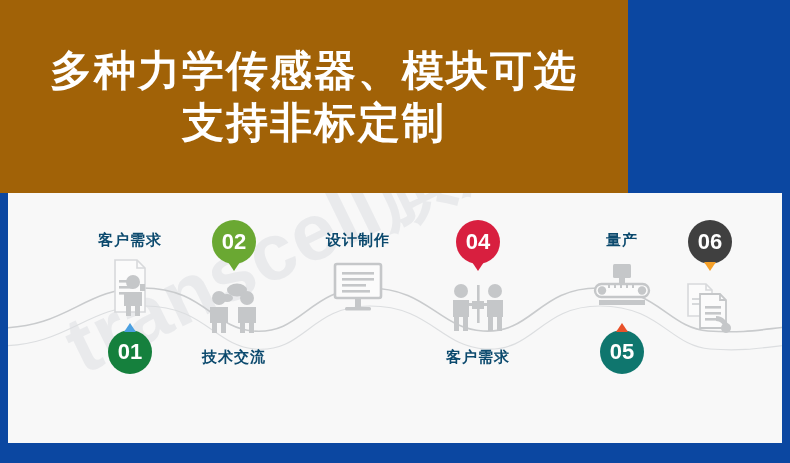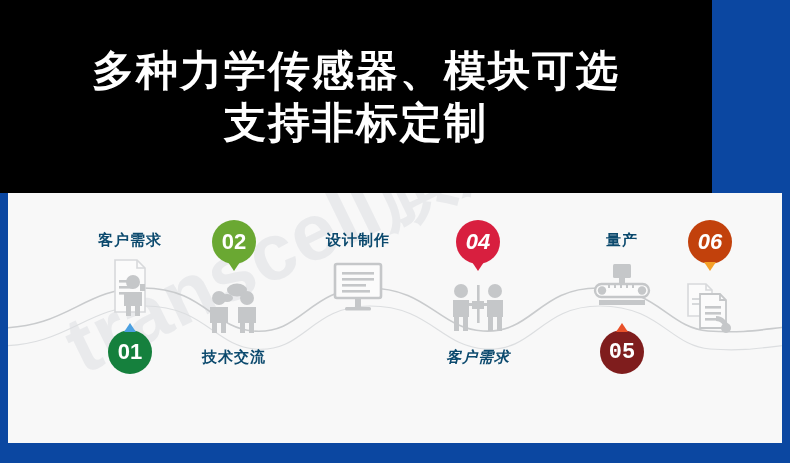--- a/index.html
+++ b/index.html
@@ -18,23 +18,23 @@
     width: 790px;
     height: 463px;
     background: #0b47a1;
   }
 
   
   .header {
     position: absolute;
     left: 0;
     top: 0;
-    width: 712px;
+    width: 628px;
     height: 193px;
-    background: #000000;
+    background: #a16207;
     display: flex;
     flex-direction: column;
     align-items: center;
     justify-content: center;
   }
   .title-line {
     color: #ffffff;
     font-weight: bold;
     letter-spacing: 2px;
     line-height: 1.22;
@@ -224,21 +224,21 @@
             <rect x="13" y="18" width="32" height="2.6" fill="#c5c7c9"></rect>
             <rect x="13" y="24" width="24" height="2.6" fill="#c5c7c9"></rect>
             <rect x="13" y="30" width="28" height="2.6" fill="#c5c7c9"></rect>
             <rect x="26" y="38" width="6" height="9" fill="#c5c7c9"></rect>
             <rect x="16" y="47" width="26" height="3.4" rx="1.5" fill="#c5c7c9"></rect>
           </svg>
         </div>
         <div class="spacer-12"></div>
       </div>
 
-      <div class="step top" style="left:412px; top:27px;font-style:italic;">
+      <div class="step top" style="left:412px; top:27px;">
         <div class="badge tail-down" style="background:#d81f3f;">
           <span class="tail" style="border-top-color:#d81f3f;"></span>
           <span>04</span>
         </div>
         <div class="spacer-12"></div>
         <div class="icon-box">
           <svg width="60" height="52" viewBox="0 0 60 52">
             <circle cx="13" cy="10" r="7" fill="#c5c7c9"></circle>
             <path d="M5 19 h16 v17 h-16 z" fill="#c5c7c9"></path>
             <rect x="6" y="36" width="5" height="14" fill="#c5c7c9"></rect>
@@ -270,28 +270,28 @@
             <circle cx="51" cy="28.5" r="4.2" fill="#c5c7c9"></circle>
             <rect x="17" y="22" width="2" height="4" fill="#c5c7c9"></rect>
             <rect x="23" y="22" width="2" height="4" fill="#c5c7c9"></rect>
             <rect x="29" y="22" width="2" height="4" fill="#c5c7c9"></rect>
             <rect x="35" y="22" width="2" height="4" fill="#c5c7c9"></rect>
             <rect x="41" y="22" width="2" height="4" fill="#c5c7c9"></rect>
             <rect x="8" y="38" width="46" height="5" fill="#c5c7c9"></rect>
           </svg>
         </div>
         <div class="spacer-12"></div>
-        <div class="badge tail-up" style="background:#7f1d1d;font-family:Liberation Mono, monospace;">
+        <div class="badge tail-up" style="background:#0f766e;">
           <span class="tail" style="border-bottom-color:#e8512a;"></span>
           <span>05</span>
         </div>
       </div>
 
       <div class="step top" style="left:644px; top:27px;">
-        <div class="badge tail-down" style="background:#c2410c;font-style:italic;">
+        <div class="badge tail-down" style="background:#404040;">
           <span class="tail" style="border-top-color:#f5a028;"></span>
           <span>06</span>
         </div>
         <div class="spacer-12"></div>
         <div class="icon-box">
           <svg width="56" height="54" viewBox="0 0 56 54">
             <path d="M6 4 h18 l6 6 v26 h-24 z" fill="#fbfbfb" stroke="#d7d9db" stroke-width="1.6"></path>
             <path d="M24 4 v6 h6" fill="none" stroke="#d7d9db" stroke-width="1.6"></path>
             <rect x="10" y="18" width="10" height="2" fill="#d7d9db"></rect>
             <rect x="10" y="23" width="10" height="2" fill="#d7d9db"></rect>

